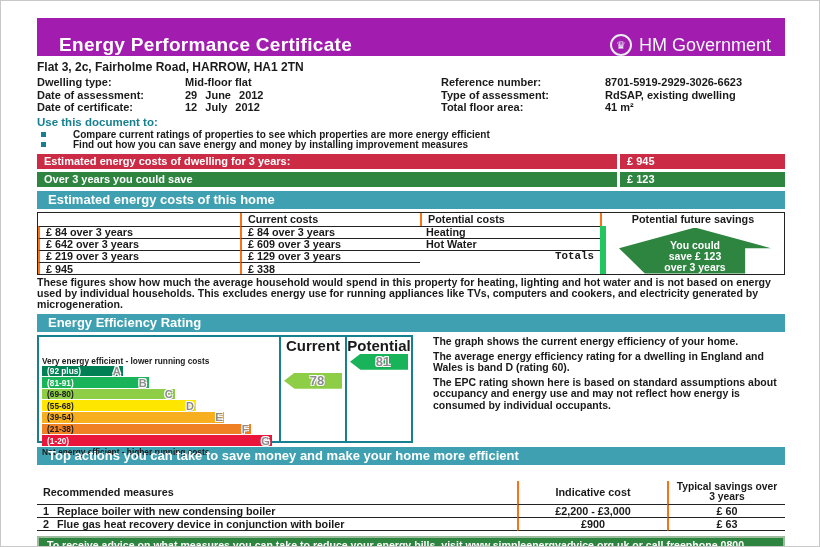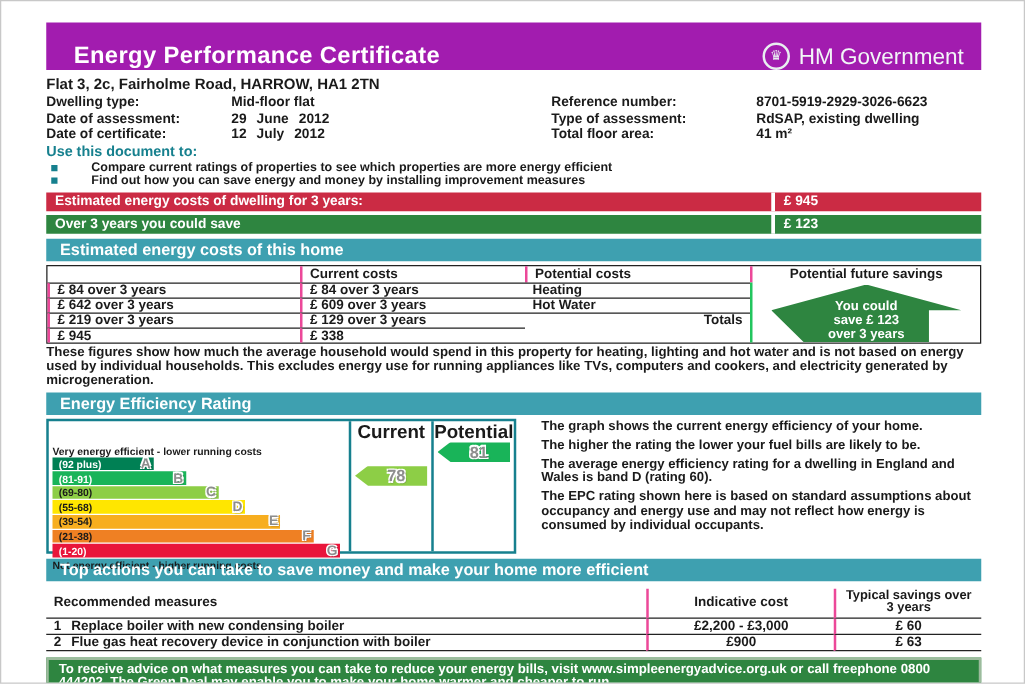--- a/index.html
+++ b/index.html
@@ -35,23 +35,23 @@
                    display:flex; align-items:center; padding-left:7px; }
 
   .sec-head { margin-top:4px; background:#3EA0B0; color:#fff; font-size:13px; padding:1px 0 2px 11px; }
 
   
   .costs-table { margin-top:3px; display:grid; grid-template-columns:202px 180px 180px 1fr;
                  grid-template-rows:13px repeat(4,12.2px); border:1.5px solid #222;
                  font-size:10.8px; }
   .ct-cell { padding:0 6px; display:flex; align-items:center; border-top:1.5px solid #222; }
   .ct-row1 { border-top:none; }
-  .bl-teal { border-left:2px solid #ec4899; }
-  .ct-right { justify-content:flex-end; }
-  .fut-body { grid-area:2 / 4 / 6 / 5; border-left:2px solid #22c55e;
+  .bl-teal { border-left:2px solid #f97316; }
+  .ct-right { justify-content:flex-end;font-family:Liberation Mono, monospace; }
+  .fut-body { grid-area:2 / 4 / 6 / 5; border-left:6px solid #22c55e;
               display:flex; justify-content:center; align-items:flex-start; padding-top:2px; }
   .house-arrow { width:152px; height:46px; background:#2E8540; color:#fff;
                  clip-path:polygon(50% 0%, 100% 45%, 83% 45%, 83% 100%, 17% 100%, 0% 45%);
                  display:flex; flex-direction:column; align-items:center; justify-content:flex-end;
                  font-size:10.5px; line-height:11px; padding-bottom:1px; text-align:center; }
 
   .figures-note { margin-top:2px; font-size:10.6px; line-height:10.8px; }
 
   
   .rating-wrap { margin-top:3px; display:flex; gap:20px; }
@@ -67,21 +67,21 @@
   .rating-arrow { position:absolute; left:3px; right:3px; height:16px;
                   clip-path:polygon(0 50%, 18% 0, 100% 0, 100% 100%, 18% 100%);
                   display:flex; align-items:center; justify-content:center; padding-left:8px; }
   .rating-arrow .chip { font-size:13px; }
   .arrow-current { top:36px;text-align:center; }
   .arrow-potential { top:17px; }
   .rating-notes { flex:1; font-size:10.5px; line-height:11.2px; padding-top:1px; }
   .rating-notes p { margin-bottom:4px; }
 
   
-  .actions-table { margin-top:6px; display:grid; grid-template-columns:1fr 150px 118px; font-size:10.8px; }
+  .actions-table { margin-top:16px; display:grid; grid-template-columns:1fr 150px 118px; font-size:10.8px; }
   .at-cell { display:flex; align-items:center; padding:0 6px; border-bottom:1.5px solid #222; height:13px; }
   .at-head { height:24px; }
   .at-center { justify-content:center; text-align:center; }
   .at-sm { font-size:10.3px; line-height:10.5px; }
   .row-num { width:14px; flex:none; }
 
   .advice-bar { margin-top:5px; background:#2E8540; border:2px solid #9dbb9d; color:#fff;
                 font-size:10.6px; line-height:11.5px; padding:2px 8px; }
 </style>
 </head>
@@ -220,21 +220,20 @@
       <div class="epc-col">
         <div class="epc-col-header">Potential</div>
         <div class="rating-arrow arrow-potential" style="background: rgb(25, 180, 89);">
           <span class="chip">81</span>
         </div>
       </div>
     </div>
 
     <div class="rating-notes">
       <p>The graph shows the current energy efficiency of your home.</p>
-      <p>The higher the rating the lower your fuel bills are likely to be.</p>
       <p>The average energy efficiency rating for a dwelling in England and Wales is band D (rating 60).</p>
       <p>The EPC rating shown here is based on standard assumptions about occupancy and energy use and may not reflect how energy is consumed by individual occupants.</p>
     </div>
   </div>
 
   <div class="sec-head">Top actions you can take to save money and make your home more efficient</div>
 
   <div class="actions-table">
     <div class="at-cell at-head">Recommended measures</div>
     <div class="at-cell at-head at-center bl-teal">Indicative cost</div>

